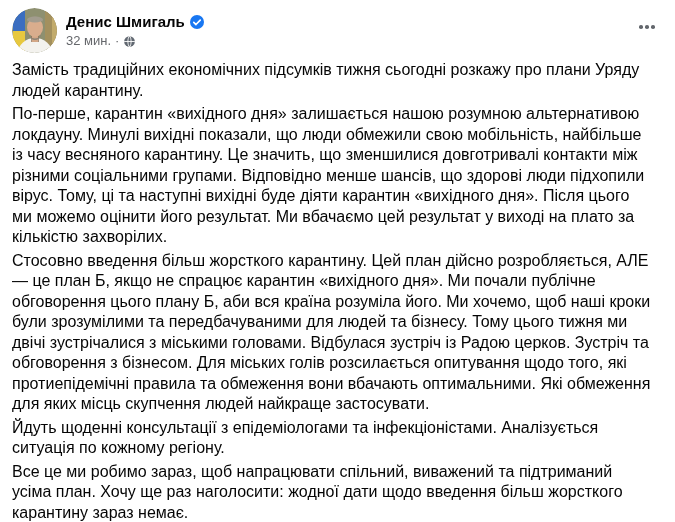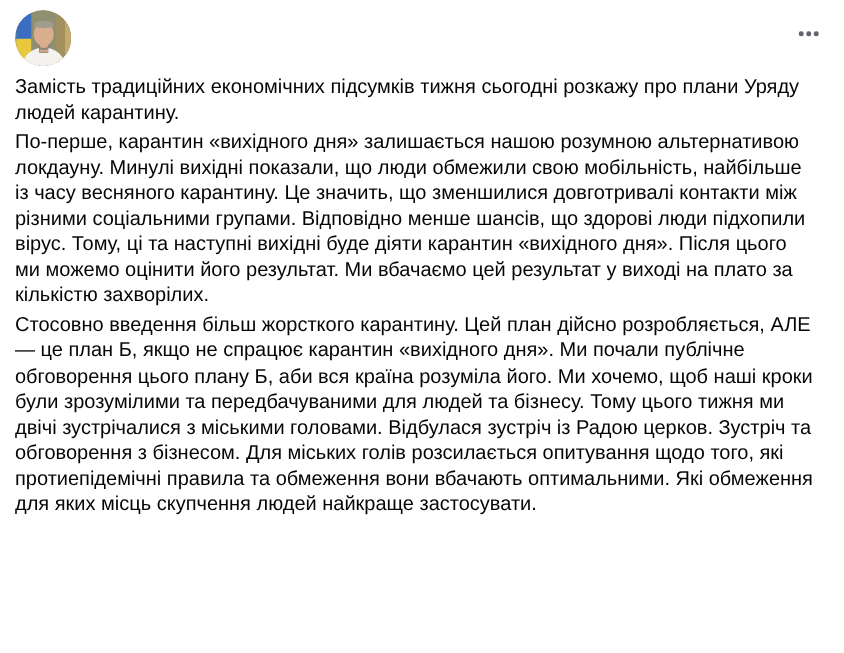--- a/index.html
+++ b/index.html
@@ -50,29 +50,49 @@
           <ellipse cx="23" cy="45" rx="17" ry="15" fill="#f3f2ee"></ellipse>
           <rect x="19.5" y="27" width="7" height="7" fill="#d3a astray"></rect>
           <rect x="19.5" y="26" width="7" height="8" fill="#d3a786"></rect>
           <ellipse cx="23" cy="19.5" rx="8" ry="9.5" fill="#d9ad8d"></ellipse>
           <path d="M14.5 17 Q15 9.5 23 9.5 Q31 9.5 31.5 17 Q31.5 12 29 10.5 Q26.5 8.5 23 8.5 Q19.5 8.5 17 10.5 Q14.5 12 14.5 17 Z" fill="#9d9789"></path>
           <ellipse cx="23" cy="11.5" rx="8" ry="3" fill="#a29c8e"></ellipse>
           <path d="M16.5 24 Q17 30 23 30.5 Q29 30 29.5 24 Q29.5 29 27 30.5 Q25 32 23 32 Q21 32 19 30.5 Q16.5 29 16.5 24 Z" fill="#8d8375"></path>
         </g>
       </svg>
     </div>
+    <div class="header-text">
+      <div class="name-row">
+        <span class="author-name">Денис Шмигаль</span>
+        <svg class="verified" viewBox="0 0 16 16">
+          <circle cx="8" cy="8" r="8" fill="#1877F2"></circle>
+          <path d="M4.3 8.4l2.5 2.5 4.9-5" stroke="#ffffff" stroke-width="1.9" fill="none" stroke-linecap="round" stroke-linejoin="round"></path>
+        </svg>
+      </div>
+      <div class="meta-row">
+        <span class="timestamp">32 мин.</span>
+        <span class="dot-sep">·</span>
+        <svg class="globe" width="13" height="13" viewBox="0 0 16 16">
+          <circle cx="8" cy="8" r="6.6" fill="#606770"></circle>
+          <path d="M1.4 8h13.2" stroke="#ffffff" stroke-width="1.1" fill="none"></path>
+          <path d="M8 1.4 C10.6 3.4 10.6 12.6 8 14.6 C5.4 12.6 5.4 3.4 8 1.4 Z" stroke="#ffffff" stroke-width="1.1" fill="none"></path>
+        </svg>
+      </div>
+    </div>
     <button class="menu-btn" aria-label="menu">
       <span style="display:flex;gap:2.6px">
           <i></i>
           <i></i>
           <i></i>
         </span>
     </button>
   </div>
 
   <div class="post-body">
     <p>Замість традиційних економічних підсумків тижня сьогодні розкажу про плани Уряду людей карантину.</p>
     <p>По-перше, карантин «вихідного дня» залишається нашою розумною альтернативою локдауну. Минулі вихідні показали, що люди обмежили свою мобільність, найбільше із часу весняного карантину. Це значить, що зменшилися довготривалі контакти між різними соціальними групами. Відповідно менше шансів, що здорові люди підхопили вірус. Тому, ці та наступні вихідні буде діяти карантин «вихідного дня». Після цього ми можемо оцінити його результат. Ми вбачаємо цей результат у виході на плато за кількістю захворілих.</p>
     <p>Стосовно введення більш жорсткого карантину. Цей план дійсно розробляється, АЛЕ — це план Б, якщо не спрацює карантин «вихідного дня». Ми почали публічне обговорення цього плану Б, аби вся країна розуміла його. Ми хочемо, щоб наші кроки були зрозумілими та передбачуваними для людей та бізнесу. Тому цього тижня ми двічі зустрічалися з міськими головами. Відбулася зустріч із Радою церков. Зустріч та обговорення з бізнесом. Для міських голів розсилається опитування щодо того, які протиепідемічні правила та обмеження вони вбачають оптимальними. Які обмеження для яких місць скупчення людей найкраще застосувати.</p>
+    <p>Йдуть щоденні консультації з епідеміологами та інфекціоністами. Аналізується ситуація по кожному регіону.</p>
+    <p>Все це ми робимо зараз, щоб напрацювати спільний, виважений та підтриманий усіма план. Хочу ще раз наголосити: жодної дати щодо введення більш жорсткого карантину зараз немає.</p>
 
   </div>
 
 </div>
 
 </body></html>

